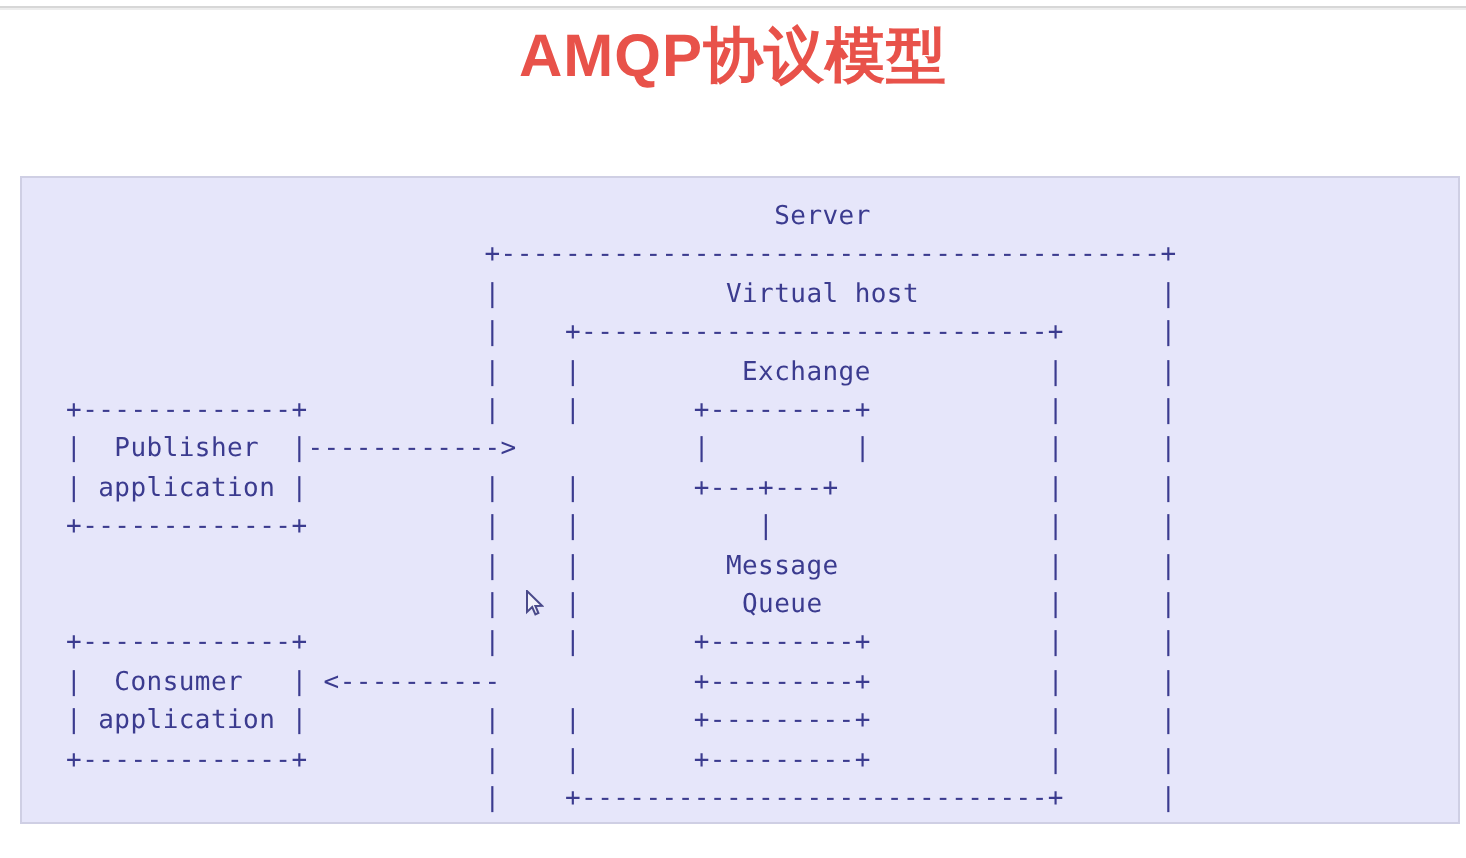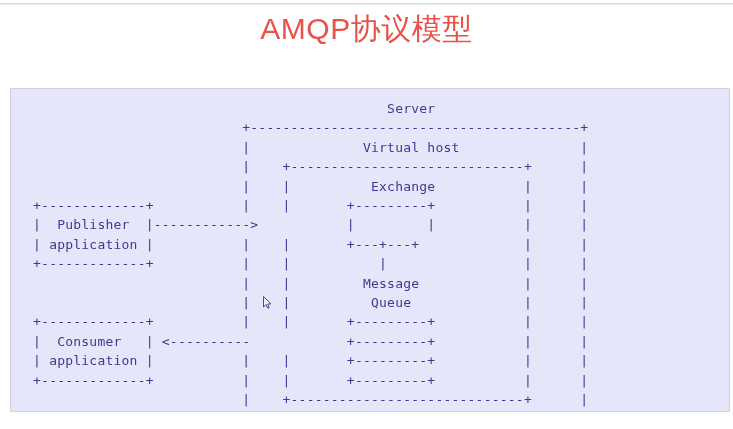--- a/index.html
+++ b/index.html
@@ -28,21 +28,21 @@
   }
 
   .page-title {
     position: absolute;
     left: 0;
     top: 9px;
     width: 733px;
     text-align: center;
     font-family: "Liberation Sans", sans-serif;
     font-size: 30px;
-    font-weight: normal;
+    font-weight: bold;
     letter-spacing: 0.5px;
     color: #e8524a;
     line-height: 40px;
     white-space: nowrap;
   }
 
   .diagram-panel {
     position: absolute;
     left: 10px;
     top: 88px;

